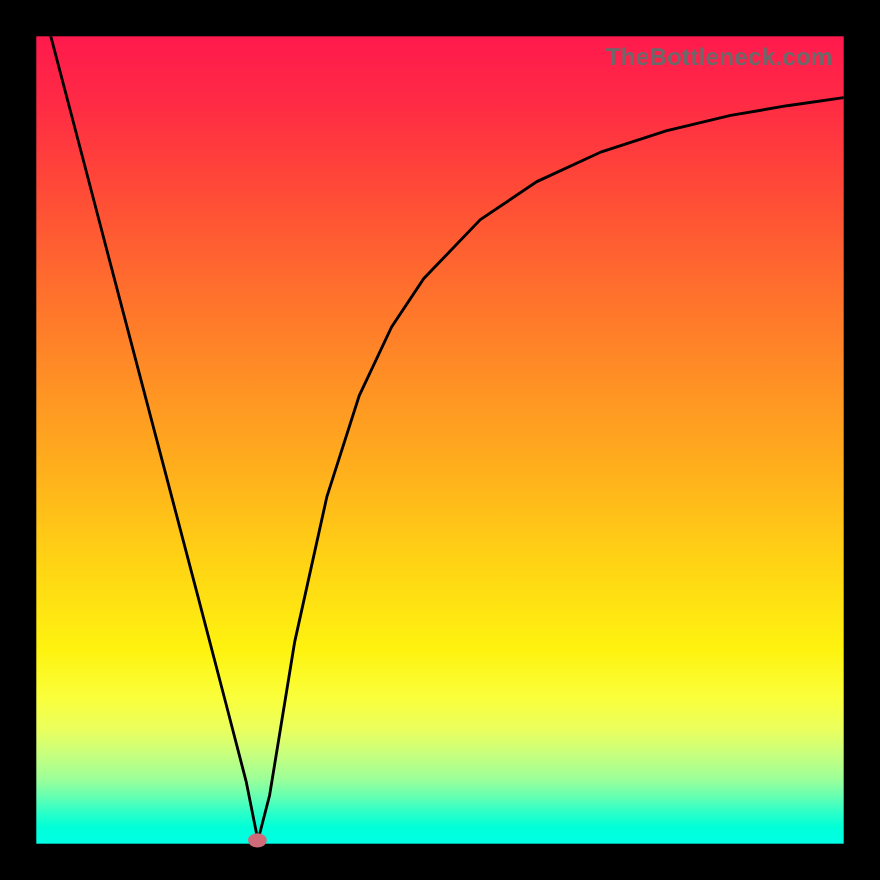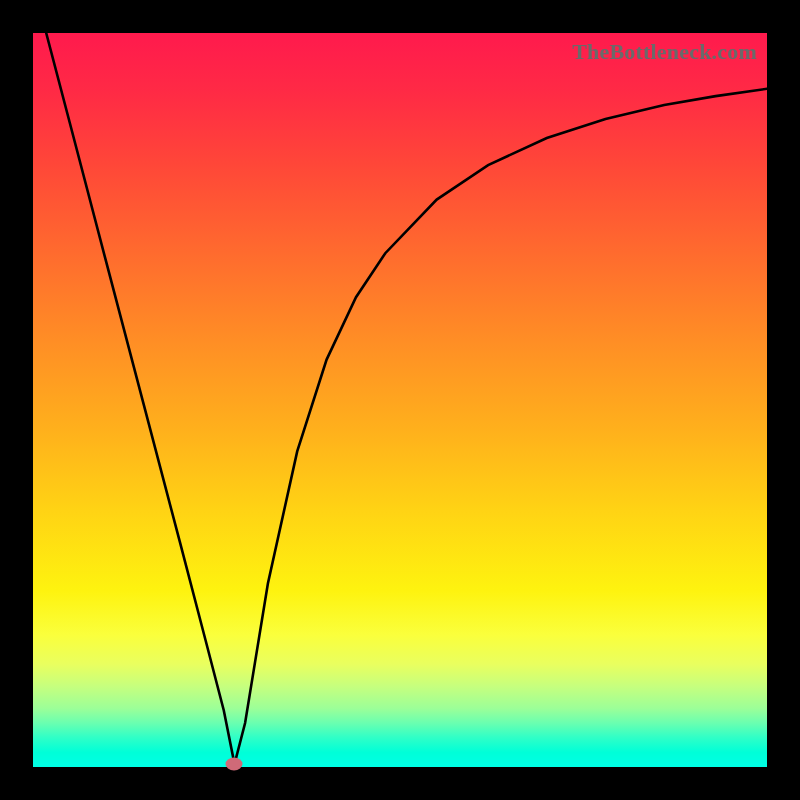--- a/index.html
+++ b/index.html
@@ -44,21 +44,20 @@
   }
   .watermark {
     position: absolute;
     top: 6px;
     right: 10px;
     font-size: 22px;
     font-weight: 600;
     color: #6a6a6a;
     letter-spacing: 0.2px;
     user-select: none;
-    font-family: Liberation Serif, serif;
   }
   .curve {
     position: absolute;
     inset: 0;
     width: 100%;
     height: 100%;
   }
   .marker {
     position: absolute;
     width: 17px;

